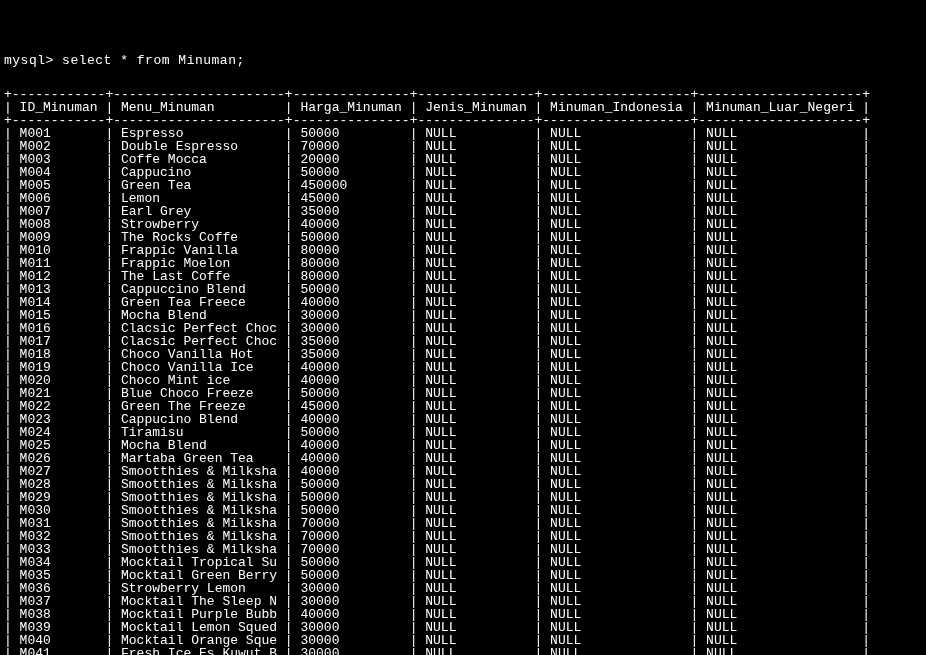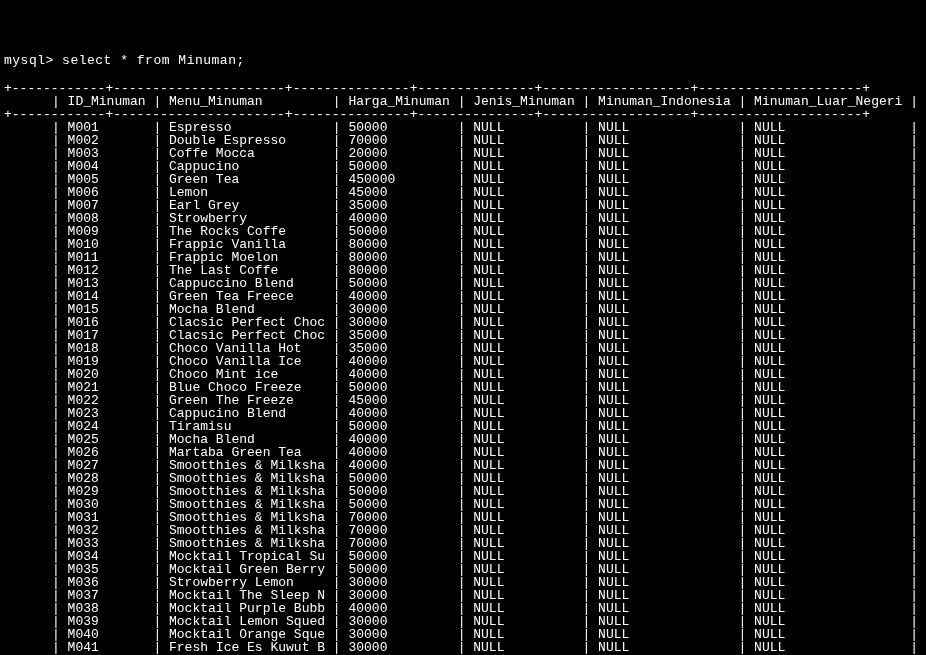--- a/index.html
+++ b/index.html
@@ -11,28 +11,27 @@
       background: #000000;
       color: #ffffff;
       font-family: 'Courier New', monospace;
       font-size: 13px;
       line-height: 1.0;
       white-space: pre;
       padding: 2px 0 0 4px;
       letter-spacing: 0.5px;
     }
     .prompt {
-      margin-bottom: 2px;
+      margin-bottom: 8px;
     }
     .border-line {
       letter-spacing: 0;
     }
     .header-row, .data-row {
       letter-spacing: 0;
-      margin-left: 48px;
     }
   </style>
 </head>
 <body>
 
 
 
 <div class="prompt">mysql&gt; select * from Minuman;</div>
 <div id="table-output"><div class="border-line">+------------+----------------------+---------------+---------------+-------------------+---------------------+</div><div class="header-row">| ID_Minuman | Menu_Minuman         | Harga_Minuman | Jenis_Minuman | Minuman_Indonesia | Minuman_Luar_Negeri |</div><div class="border-line">+------------+----------------------+---------------+---------------+-------------------+---------------------+</div><div class="data-row">| M001       | Espresso             | 50000         | NULL          | NULL              | NULL                |</div><div class="data-row">| M002       | Double Espresso      | 70000         | NULL          | NULL              | NULL                |</div><div class="data-row">| M003       | Coffe Mocca          | 20000         | NULL          | NULL              | NULL                |</div><div class="data-row">| M004       | Cappucino            | 50000         | NULL          | NULL              | NULL                |</div><div class="data-row">| M005       | Green Tea            | 450000        | NULL          | NULL              | NULL                |</div><div class="data-row">| M006       | Lemon                | 45000         | NULL          | NULL              | NULL                |</div><div class="data-row">| M007       | Earl Grey            | 35000         | NULL          | NULL              | NULL                |</div><div class="data-row">| M008       | Strowberry           | 40000         | NULL          | NULL              | NULL                |</div><div class="data-row">| M009       | The Rocks Coffe      | 50000         | NULL          | NULL              | NULL                |</div><div class="data-row">| M010       | Frappic Vanilla      | 80000         | NULL          | NULL              | NULL                |</div><div class="data-row">| M011       | Frappic Moelon       | 80000         | NULL          | NULL              | NULL                |</div><div class="data-row">| M012       | The Last Coffe       | 80000         | NULL          | NULL              | NULL                |</div><div class="data-row">| M013       | Cappuccino Blend     | 50000         | NULL          | NULL              | NULL                |</div><div class="data-row">| M014       | Green Tea Freece     | 40000         | NULL          | NULL              | NULL                |</div><div class="data-row">| M015       | Mocha Blend          | 30000         | NULL          | NULL              | NULL                |</div><div class="data-row">| M016       | Clacsic Perfect Choc | 30000         | NULL          | NULL              | NULL                |</div><div class="data-row">| M017       | Clacsic Perfect Choc | 35000         | NULL          | NULL              | NULL                |</div><div class="data-row">| M018       | Choco Vanilla Hot    | 35000         | NULL          | NULL              | NULL                |</div><div class="data-row">| M019       | Choco Vanilla Ice    | 40000         | NULL          | NULL              | NULL                |</div><div class="data-row">| M020       | Choco Mint ice       | 40000         | NULL          | NULL              | NULL                |</div><div class="data-row">| M021       | Blue Choco Freeze    | 50000         | NULL          | NULL              | NULL                |</div><div class="data-row">| M022       | Green The Freeze     | 45000         | NULL          | NULL              | NULL                |</div><div class="data-row">| M023       | Cappucino Blend      | 40000         | NULL          | NULL              | NULL                |</div><div class="data-row">| M024       | Tiramisu             | 50000         | NULL          | NULL              | NULL                |</div><div class="data-row">| M025       | Mocha Blend          | 40000         | NULL          | NULL              | NULL                |</div><div class="data-row">| M026       | Martaba Green Tea    | 40000         | NULL          | NULL              | NULL                |</div><div class="data-row">| M027       | Smootthies &amp; Milksha | 40000         | NULL          | NULL              | NULL                |</div><div class="data-row">| M028       | Smootthies &amp; Milksha | 50000         | NULL          | NULL              | NULL                |</div><div class="data-row">| M029       | Smootthies &amp; Milksha | 50000         | NULL          | NULL              | NULL                |</div><div class="data-row">| M030       | Smootthies &amp; Milksha | 50000         | NULL          | NULL              | NULL                |</div><div class="data-row">| M031       | Smootthies &amp; Milksha | 70000         | NULL          | NULL              | NULL                |</div><div class="data-row">| M032       | Smootthies &amp; Milksha | 70000         | NULL          | NULL              | NULL                |</div><div class="data-row">| M033       | Smootthies &amp; Milksha | 70000         | NULL          | NULL              | NULL                |</div><div class="data-row">| M034       | Mocktail Tropical Su | 50000         | NULL          | NULL              | NULL                |</div><div class="data-row">| M035       | Mocktail Green Berry | 50000         | NULL          | NULL              | NULL                |</div><div class="data-row">| M036       | Strowberry Lemon     | 30000         | NULL          | NULL              | NULL                |</div><div class="data-row">| M037       | Mocktail The Sleep N | 30000         | NULL          | NULL              | NULL                |</div><div class="data-row">| M038       | Mocktail Purple Bubb | 40000         | NULL          | NULL              | NULL                |</div><div class="data-row">| M039       | Mocktail Lemon Squed | 30000         | NULL          | NULL              | NULL                |</div><div class="data-row">| M040       | Mocktail Orange Sque | 30000         | NULL          | NULL              | NULL                |</div><div class="data-row">| M041       | Fresh Ice Es Kuwut B | 30000         | NULL          | NULL              | NULL                |</div><div class="data-row">| M042       | Ice Tea              | 25000         | NULL          | NULL              | NULL                |</div></div>
 

